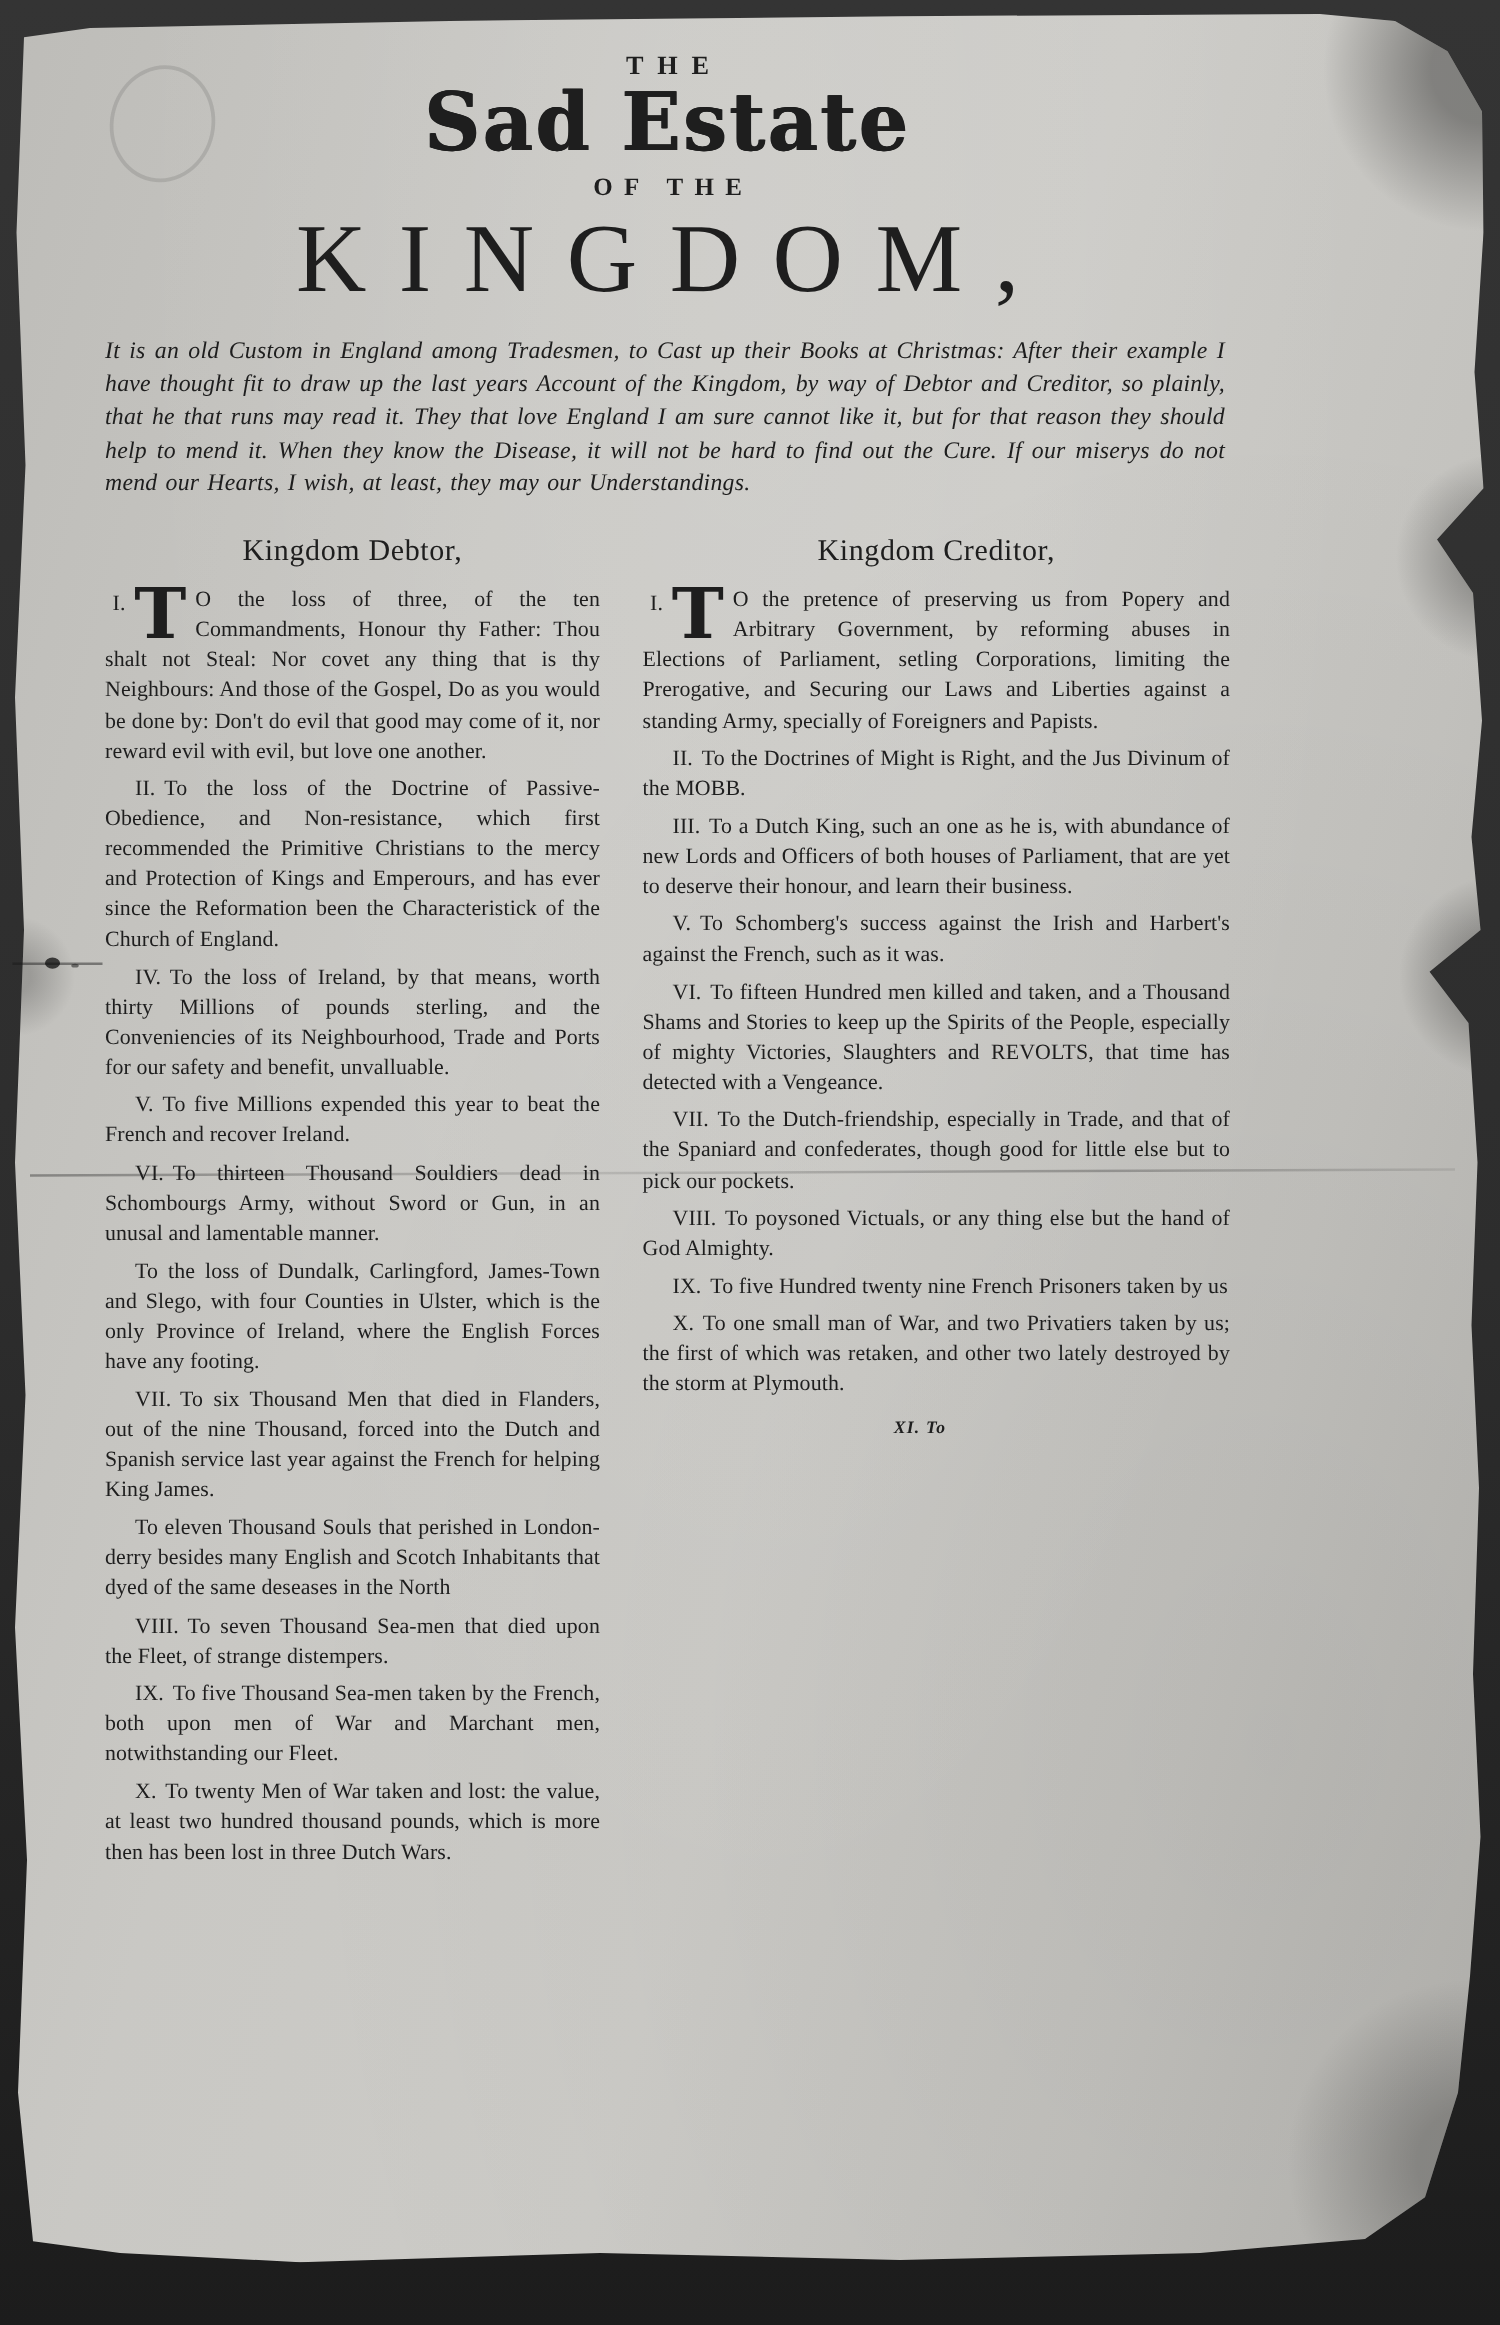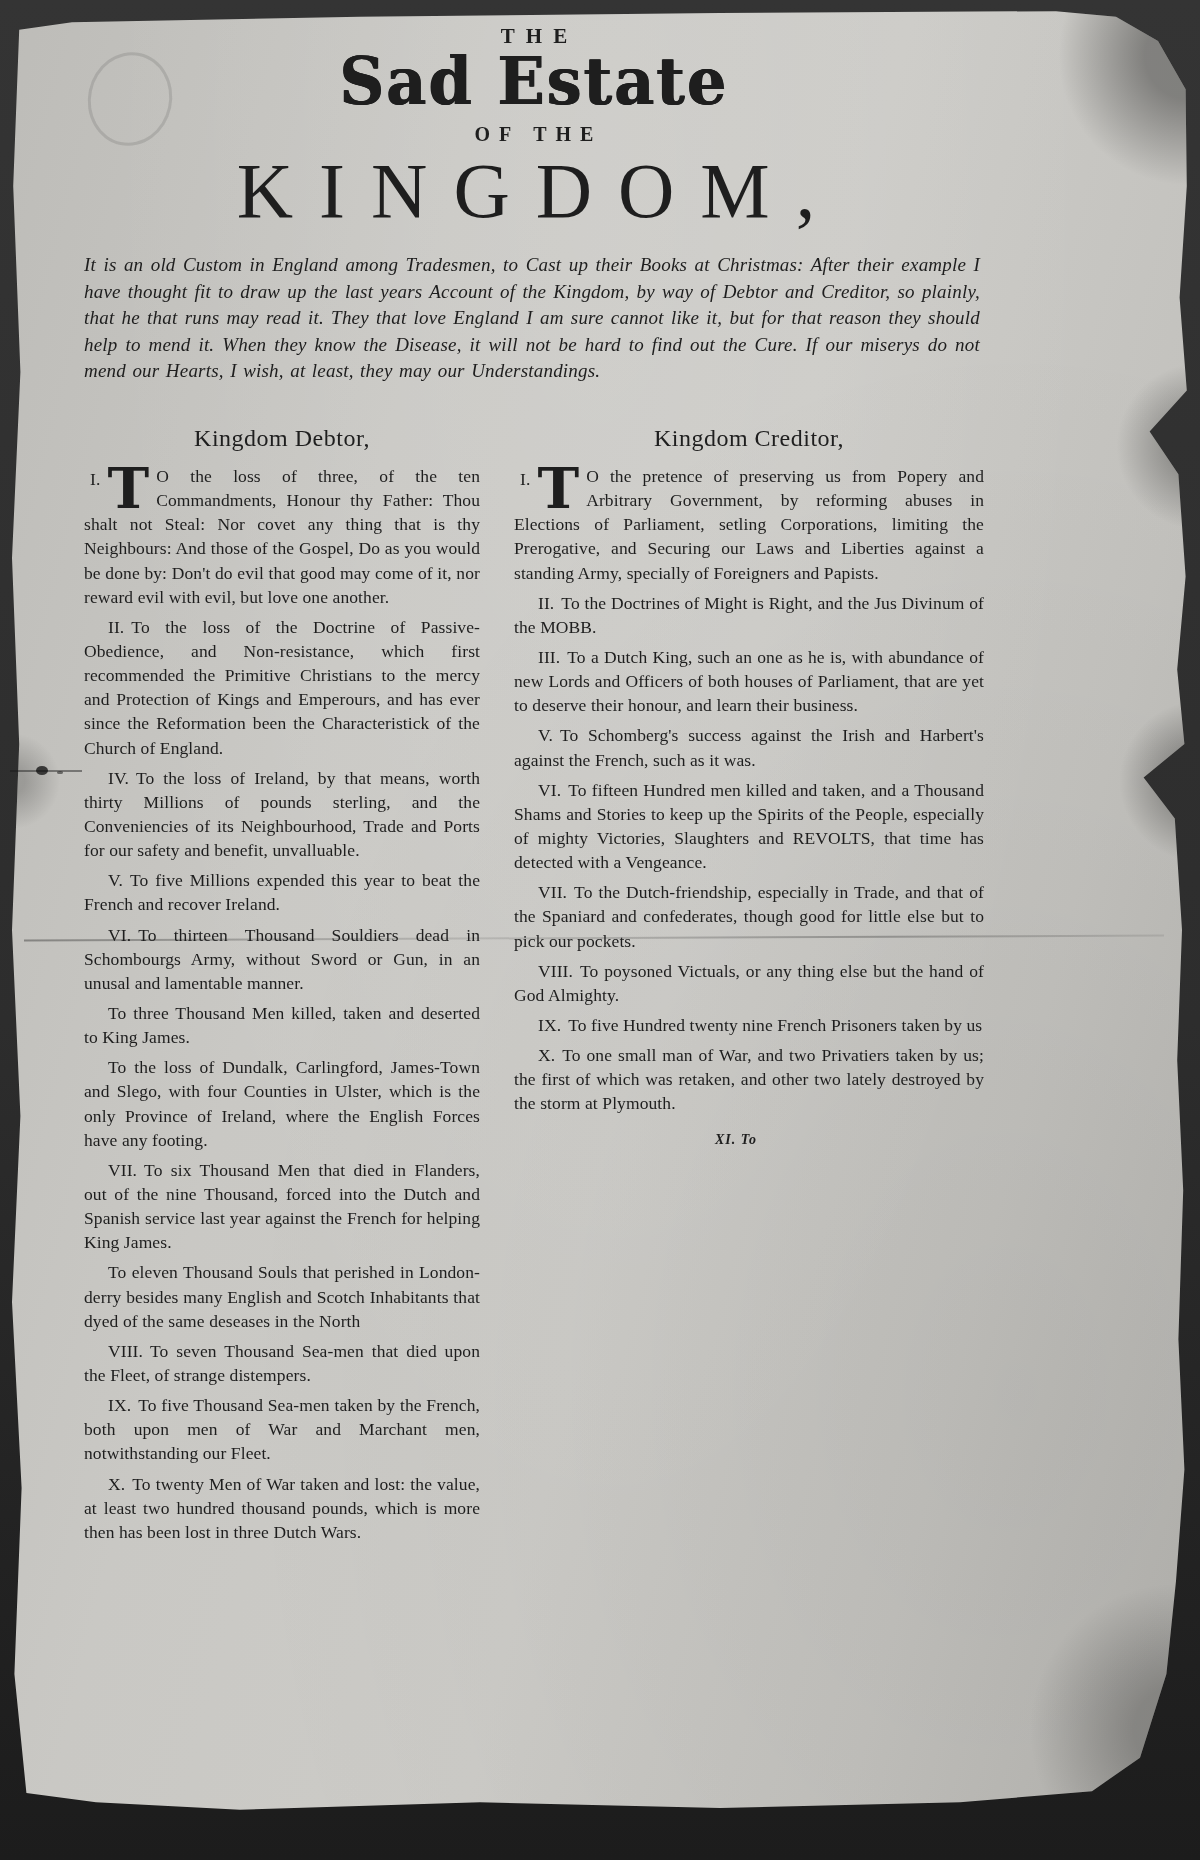--- a/index.html
+++ b/index.html
@@ -41,39 +41,39 @@
   }
   .ink-blot{
     position:absolute;left:36px;top:766px;width:12px;height:9px;border-radius:50%;
     background:rgba(15,15,15,.75);box-shadow:18px 2px 0 -3px rgba(15,15,15,.5);
   }
   .ring-stain{
     position:absolute;left:88px;top:52px;width:78px;height:88px;border-radius:50%;
     border:3px solid rgba(60,60,60,.16);transform:rotate(12deg);
   }
   
-  .content{position:absolute;left:84px;top:24px;width:900px;}
+  .content{position:absolute;left:84px;top:40px;width:900px;}
   .title-block{text-align:center;}
   .t-the{font-size:21px;font-weight:bold;letter-spacing:11px;text-indent:11px;}
   .t-main{
     font-family:"DejaVu Serif",serif;font-size:62px;font-weight:bold;line-height:1.05;
     letter-spacing:2px;transform:scaleY(1.04);
     text-shadow:0.5px 0 0 #222, -0.5px 0 0 #222;
   }
   .t-ofthe{font-size:20px;font-weight:bold;letter-spacing:9px;text-indent:9px;margin-top:9px;}
   .t-kingdom{
     font-size:78px;line-height:1.0;letter-spacing:26px;text-indent:10px;margin-top:6px;
     white-space:nowrap;
   }
   .t-sub{font-size:27px;margin-top:4px;letter-spacing:.3px;}
   .intro{
     font-style:italic;font-size:19px;line-height:1.40;margin:22px 4px 0 0;
     text-align:justify;letter-spacing:.2px;word-spacing:1.5px;
   }
-  .columns{display:flex;gap:34px;margin-top:40px;}
+  .columns{display:flex;gap:34px;margin-top:27px;}
   .col-left{width:396px;}
   .col-right{width:470px;}
   .col-header{font-size:24px;font-weight:normal;text-align:center;margin:0 0 12px;letter-spacing:.5px;}
   p.item{
     font-size:17.5px;line-height:1.38;margin:6px 0;text-align:justify;
     text-indent:24px;letter-spacing:.1px;
   }
   p.item .roman{margin-right:7px;}
   p.first-item{text-indent:0;}
   .dcap-group{float:left;display:flex;align-items:flex-start;margin:2px 7px 0 6px;}
@@ -122,21 +122,20 @@
       <p class="item first-item">
         <span class="dcap-group">
             <span class="roman">I.</span>
             <span class="dropcap">T</span>
           </span><span>O the loss of three, of the ten Commandments, Honour thy Father: Thou shalt not Steal: Nor covet any thing that is thy Neighbours: And those of the Gospel, Do as you would be done by: Don't do evil that good may come of it, nor reward evil with evil, but love one another.</span>
       </p>
       <p class="item"><span class="roman">II.</span><span>To the loss of the Doctrine of Passive-Obedience, and Non-resistance, which first recommended the Primitive Christians to the mercy and Protection of Kings and Emperours, and has ever since the Reformation been the Characteristick of the Church of England.</span></p>
       <p class="item"><span class="roman">IV.</span><span>To the loss of Ireland, by that means, worth thirty Millions of pounds sterling, and the Conveniencies of its Neighbourhood, Trade and Ports for our safety and benefit, unvalluable.</span></p>
       <p class="item"><span class="roman">V.</span><span>To five Millions expended this year to beat the French and recover Ireland.</span></p>
       <p class="item"><span class="roman">VI.</span><span>To thirteen Thousand Souldiers dead in Schombourgs Army, without Sword or Gun, in an unusal and lamentable manner.</span></p>
-      <p class="item"><span>To three Thousand Men killed, taken and deserted to King James.</span></p>
       <p class="item"><span>To the loss of Dundalk, Carlingford, James-Town and Slego, with four Counties in Ulster, which is the only Province of Ireland, where the English Forces have any footing.</span></p>
       <p class="item"><span class="roman">VII.</span><span>To six Thousand Men that died in Flanders, out of the nine Thousand, forced into the Dutch and Spanish service last year against the French for helping King James.</span></p>
       <p class="item"><span>To eleven Thousand Souls that perished in London-derry besides many English and Scotch Inhabitants that dyed of the same deseases in the North</span></p>
       <p class="item"><span class="roman">VIII.</span><span>To seven Thousand Sea-men that died upon the Fleet, of strange distempers.</span></p>
       <p class="item"><span class="roman">IX.</span><span>To five Thousand Sea-men taken by the French, both upon men of War and Marchant men, notwithstanding our Fleet.</span></p>
       <p class="item"><span class="roman">X.</span><span>To twenty Men of War taken and lost: the value, at least two hundred thousand pounds, which is more then has been lost in three Dutch Wars.</span></p>
     </div>
 
     <div class="col-right">
       <h2 class="col-header">Kingdom Creditor,</h2>

